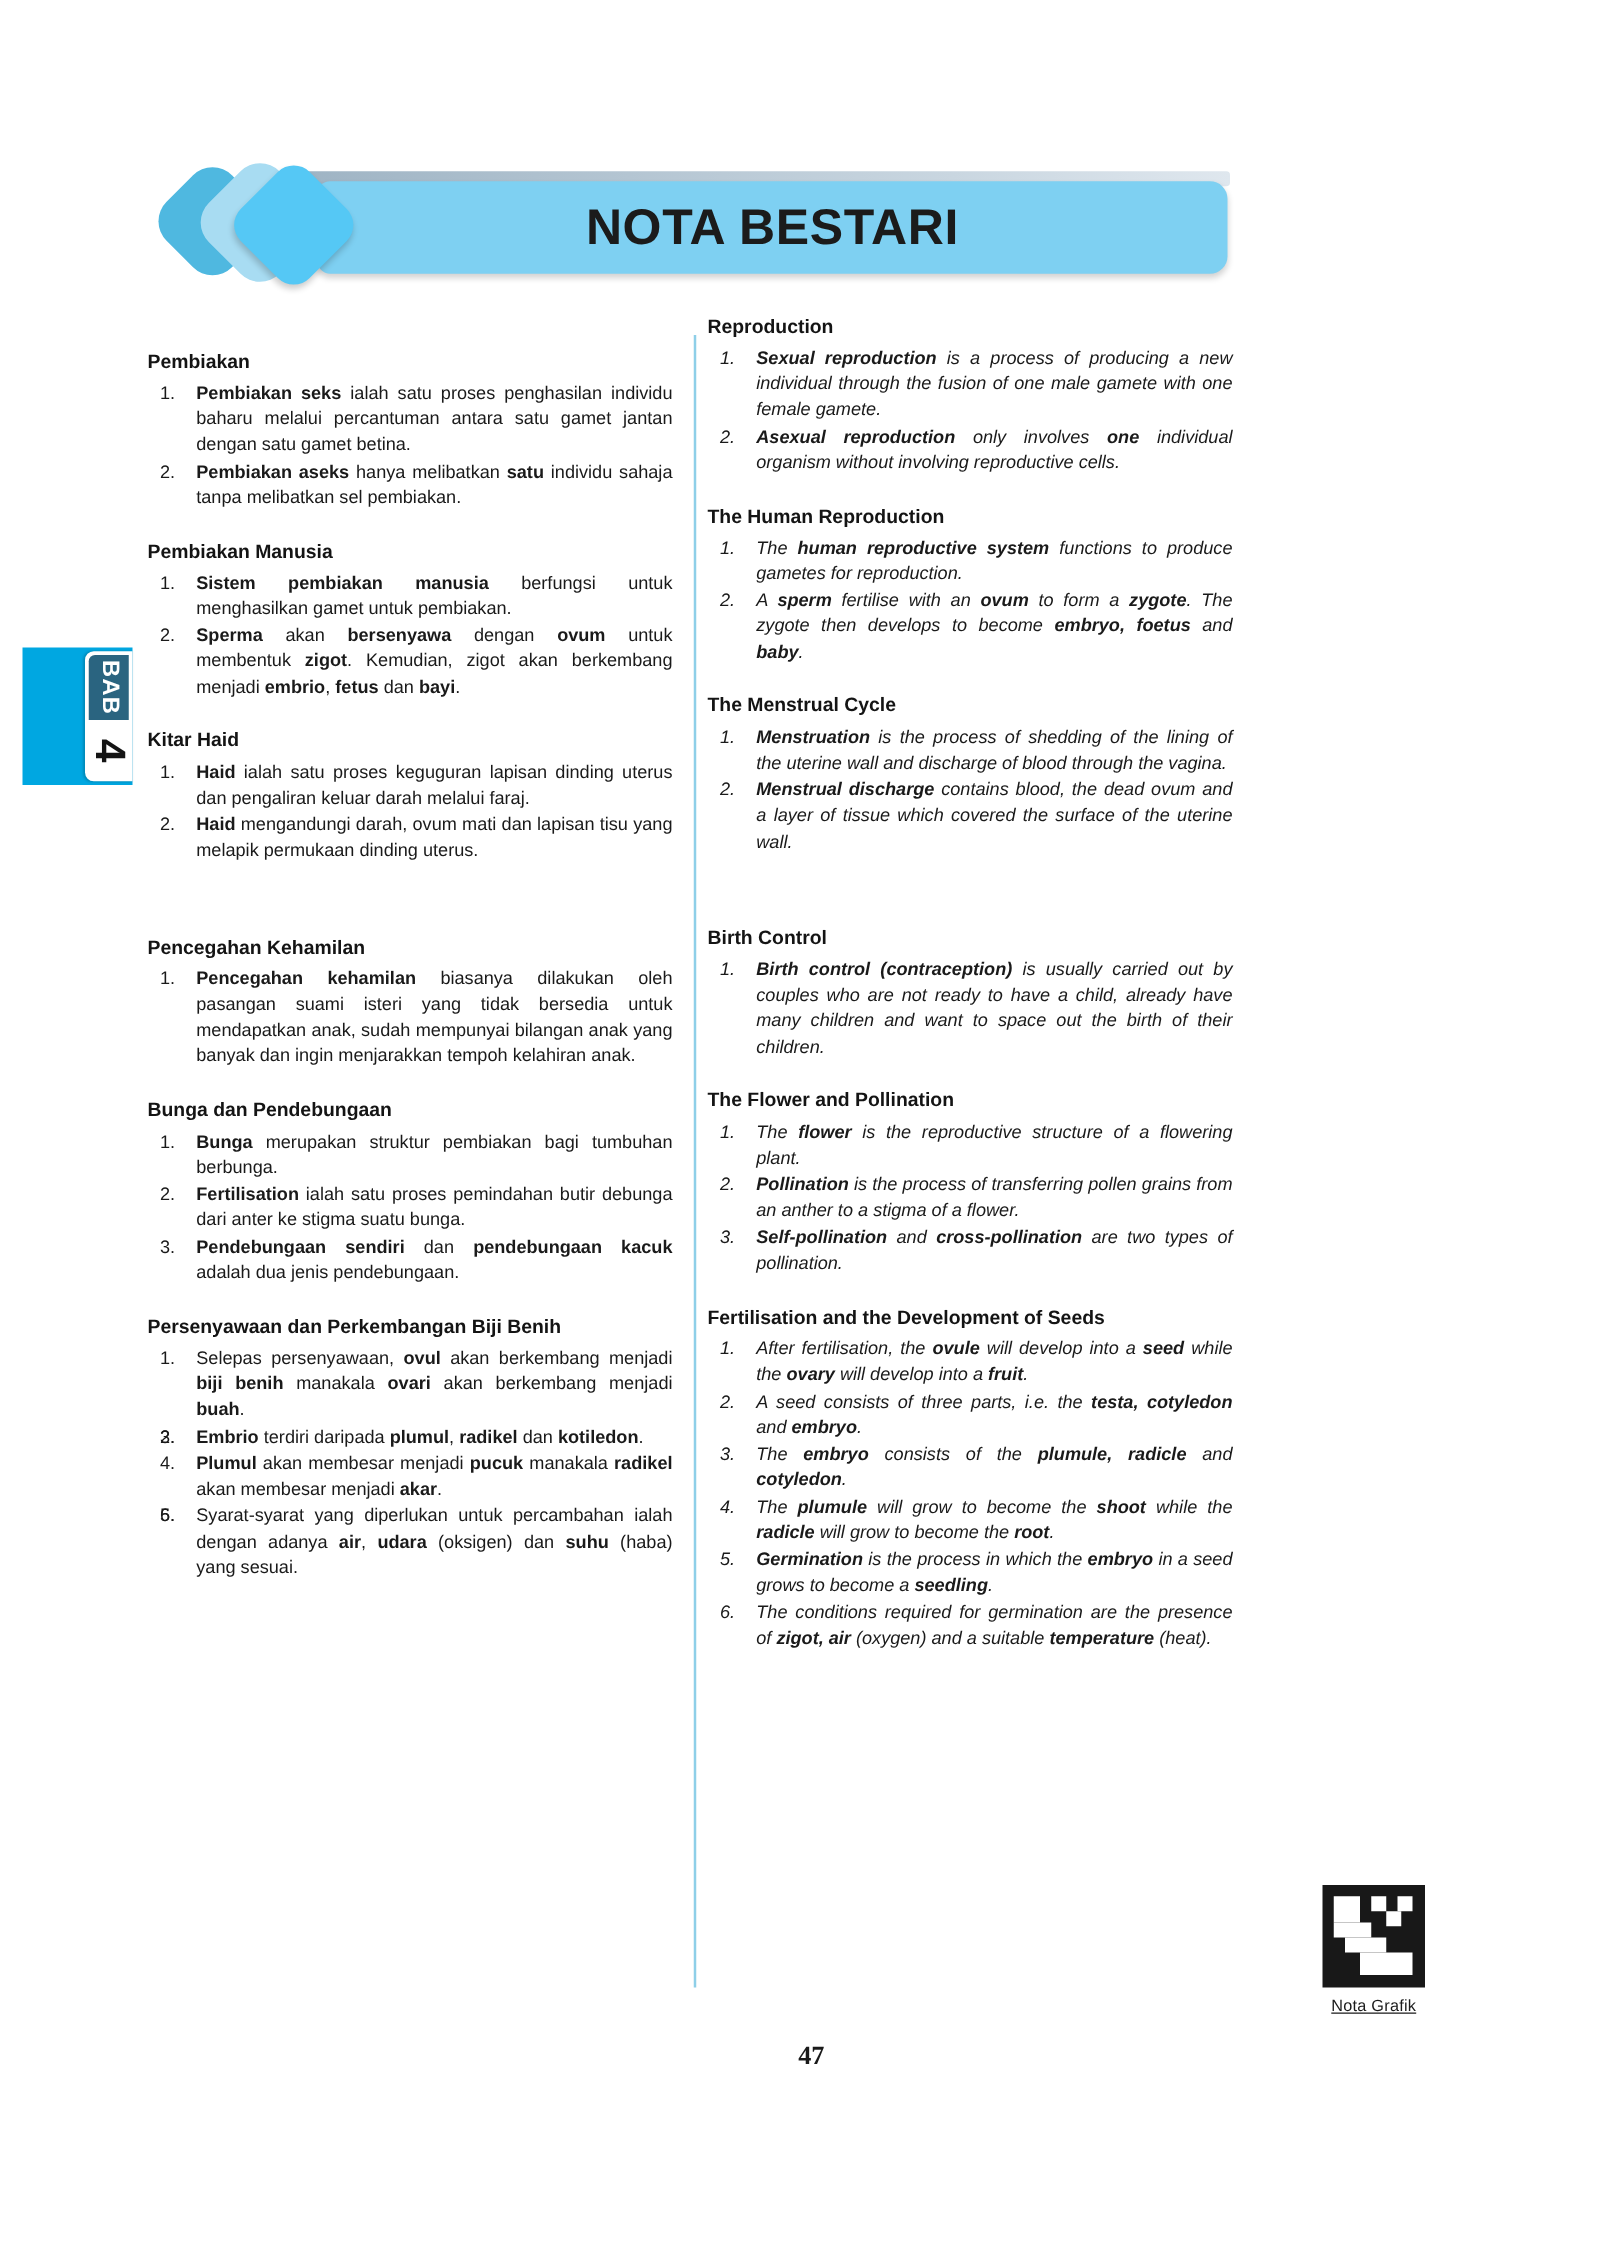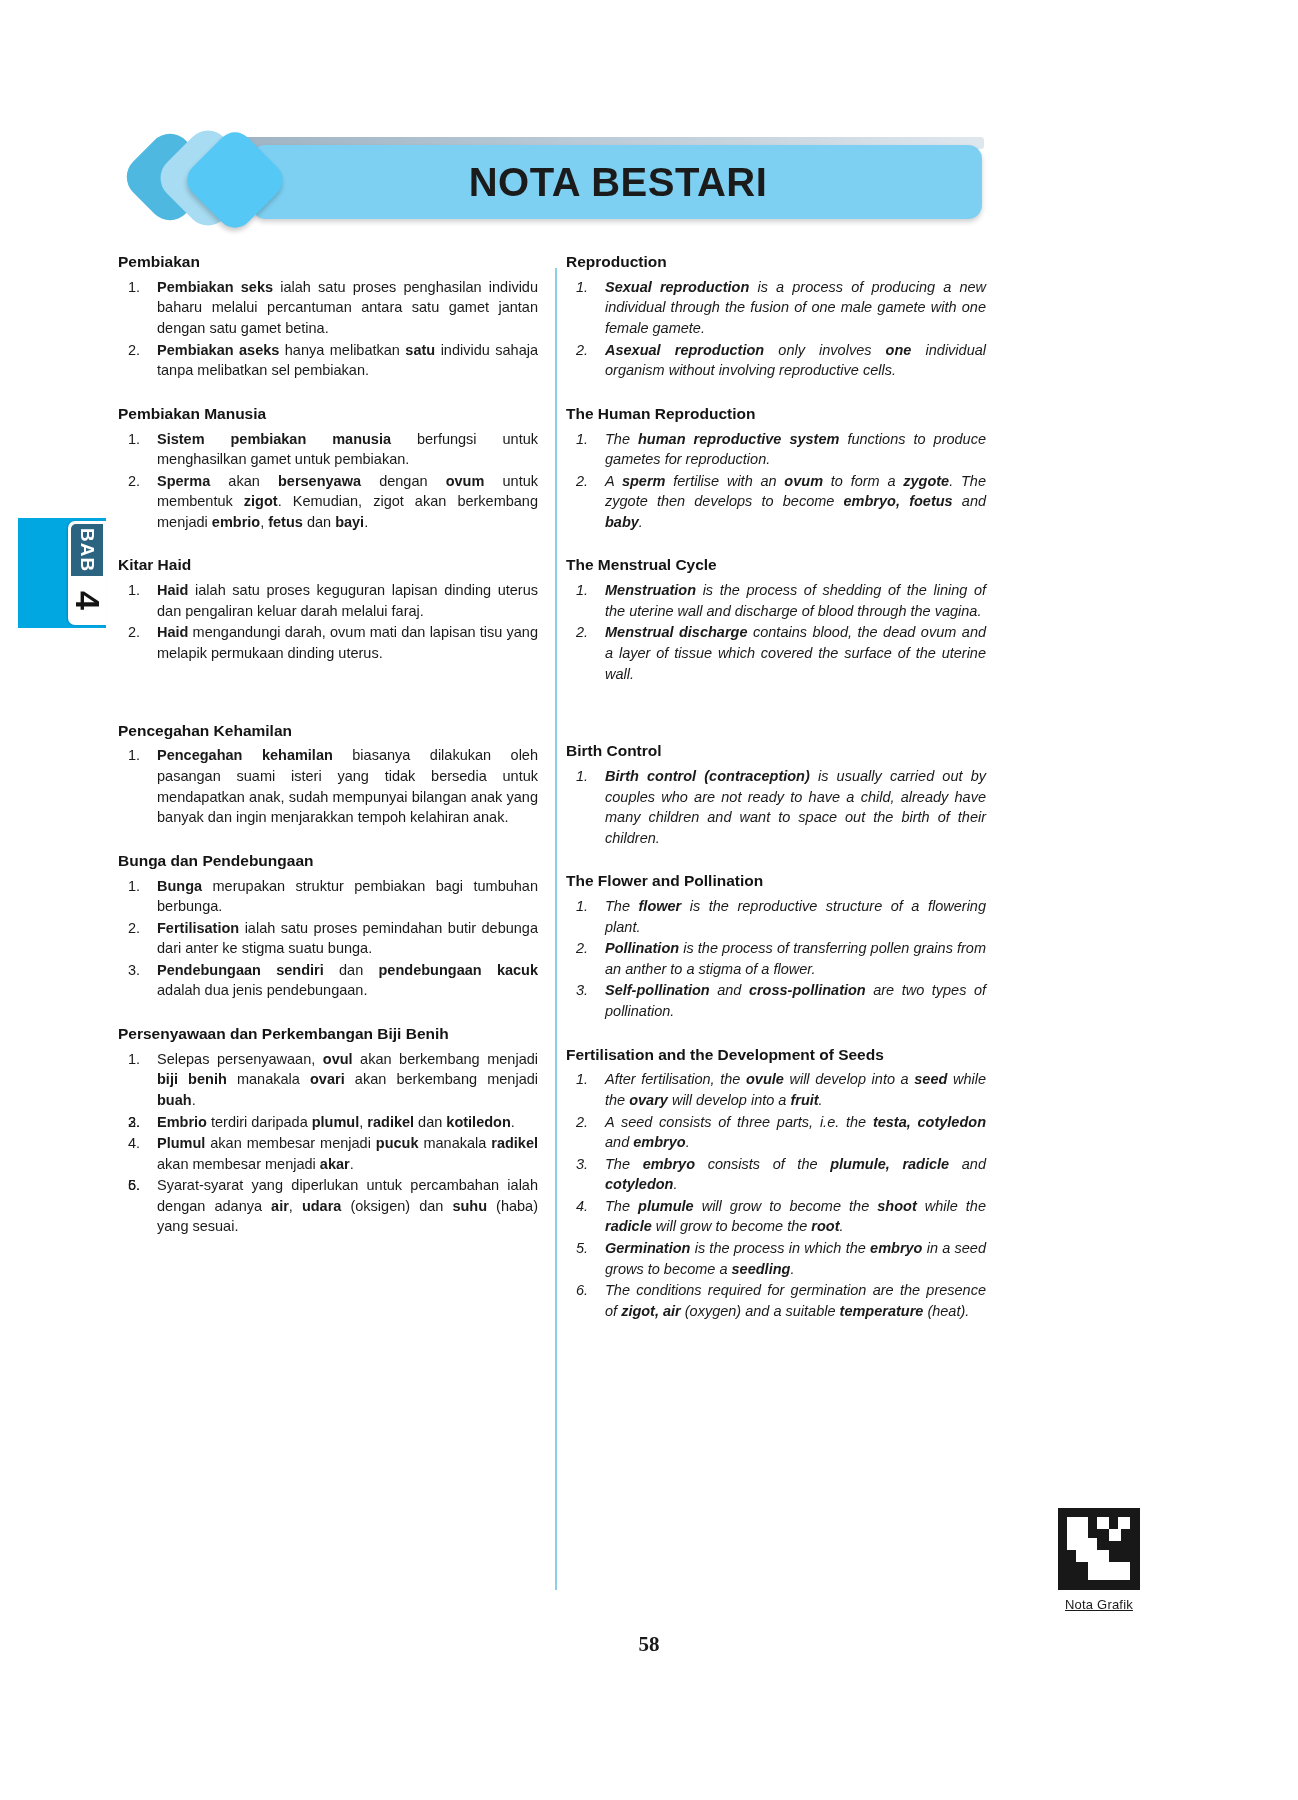--- a/index.html
+++ b/index.html
@@ -74,21 +74,21 @@
     writing-mode:vertical-rl;
   }
 
   
   .content{
     position:absolute; left:0; top:252px; width:1298px;
   }
   .col{
     position:absolute; top:0; width:420px;
   }
-  .col-left{ left:118px; }
+  .col-left{ left:118px;margin-top:28px; }
   .col-right{ left:566px; }
   .divider{
     position:absolute; left:555px; top:268px; width:2px; height:1322px;
     background:#8ecfe8;
   }
 
   .sec-title{
     font-size:15.5px; font-weight:bold; color:#141414;
     margin:0 0 5px 0; line-height:1.28;
   }
@@ -247,13 +247,13 @@
     <i style="left:39px; top:9px;  width:12px; height:12px;"></i>
     <i style="left:60px; top:9px;  width:12px; height:12px;"></i>
     <i style="left:51px; top:21px; width:12px; height:12px;"></i>
     <i style="left:9px;  top:30px; width:30px; height:12px;"></i>
     <i style="left:18px; top:42px; width:33px; height:12px;"></i>
     <i style="left:30px; top:54px; width:42px; height:18px;"></i>
   </div>
   <div class="qrcap">Nota Grafik</div>
 </div>
 
-<div class="pagenum">58</div>
+<div class="pagenum">47</div>
 
 </body></html>

